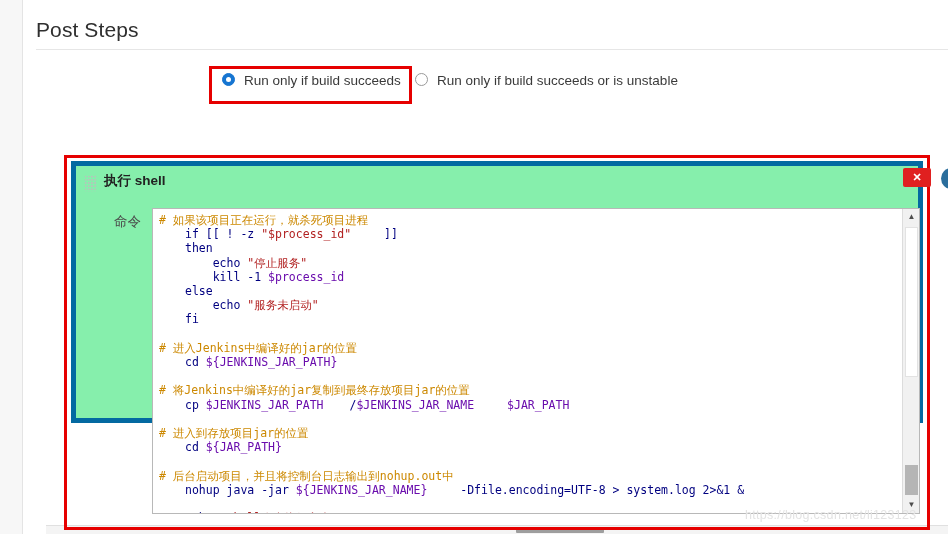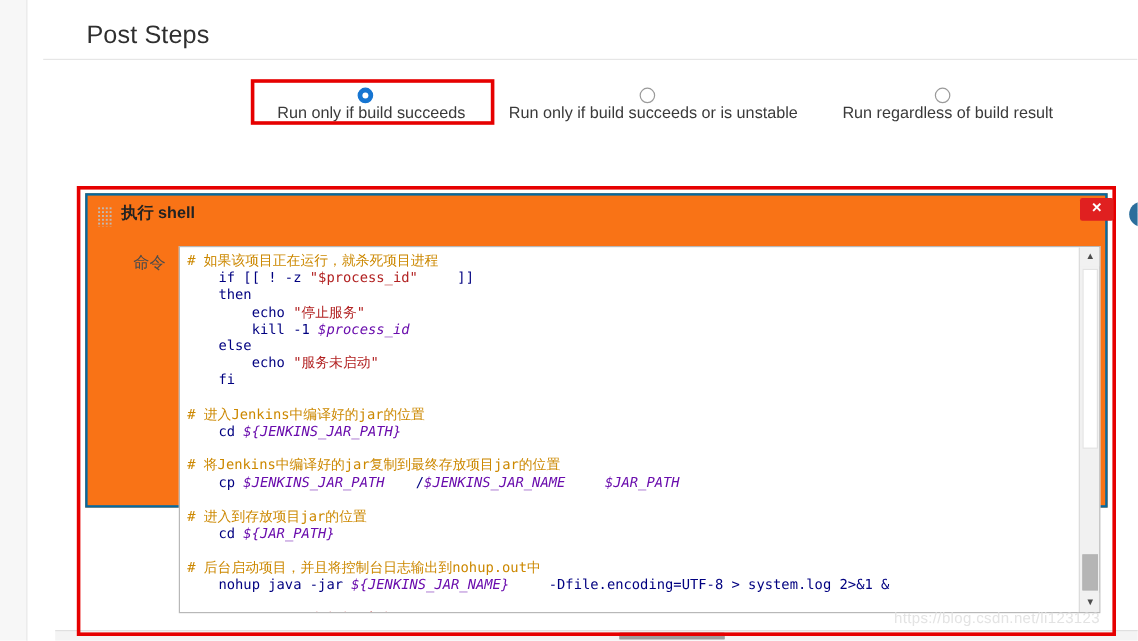--- a/index.html
+++ b/index.html
@@ -37,21 +37,20 @@
 
   
   .section-title {
     position: absolute;
     left: 13px;
     top: 18px;
     font-size: 21px;
     color: #2f2f2f;
     font-weight: 500;
     letter-spacing: .1px;
-    margin-left: 36px;
   }
   .section-rule {
     position: absolute;
     left: 13px;
     top: 49px;
     width: 912px;
     height: 1px;
     background: #e6e6e6;
   }
 
@@ -59,24 +58,23 @@
   .radio-row {
     position: absolute;
     left: 0;
     top: 73px;
     width: 948px;
     height: 26px;
   }
   .radio-item {
     position: absolute;
     display: flex;
-    align-items: center;
+    align-items: flex-start;
     height: 26px;
     white-space: nowrap;
-    flex-direction: column;
   }
   .radio-item .dot {
     width: 13px;
     height: 13px;
     border-radius: 50%;
     border: 1px solid #9a9a9a;
     background: #fff;
     box-sizing: border-box;
     display: inline-block;
     position: relative;
@@ -137,22 +135,22 @@
     z-index: 6;
   }
 
   
   .builder {
     position: absolute;
     left: 48px;
     top: 161px;
     width: 852px;
     height: 262px;
-    background: #f97316;
-    border: 2px solid #0369a1;
+    background: #86efac;
+    border: 5px solid #0369a1;
     box-sizing: border-box;
   }
   .builder-head {
     position: absolute;
     left: 0; top: 0;
     width: 100%;
     height: 32px;
   }
   .drag-handle {
     position: absolute;
@@ -240,21 +238,21 @@
   pre.code {
     margin: 0;
     font-family: "DejaVu Sans Mono", "Liberation Mono", monospace;
     font-size: 11.5px;
     line-height: 14.2px;
     white-space: pre;
     color: #000080;
   }
   .tok-comment { color: #cc8800; }
   .tok-string  { color: #b22222; }
-  .tok-var     { color: #6a0dad; font-style: italic; }
+  .tok-var     { color: #6a0dad; }
   .tok-plain   { color: #000080; margin-left: 26px; }
 
   
   .vscroll {
     position: absolute;
     right: 0; top: 0;
     width: 17px;
     height: 100%;
     background: #f1f1f1;
     border-left: 1px solid #dcdcdc;
@@ -342,24 +340,20 @@
       <label class="radio-item checked" id="radio-0">
         <span class="dot"></span>
         <span class="rlabel">Run only if build succeeds</span>
       </label>
 
       <label class="radio-item" id="radio-1">
         <span class="dot"></span>
         <span class="rlabel">Run only if build succeeds or is unstable</span>
       </label>
 
-      <label class="radio-item" id="radio-2">
-        <span class="dot"></span>
-        <span class="rlabel">Run regardless of build result</span>
-      </label>
     </div>
 
     <div class="hl-radio"></div>
 
 
     <div class="builder">
 
       <div class="builder-head">
         <div class="drag-handle"></div>
         <div class="builder-title">执行 shell</div>

